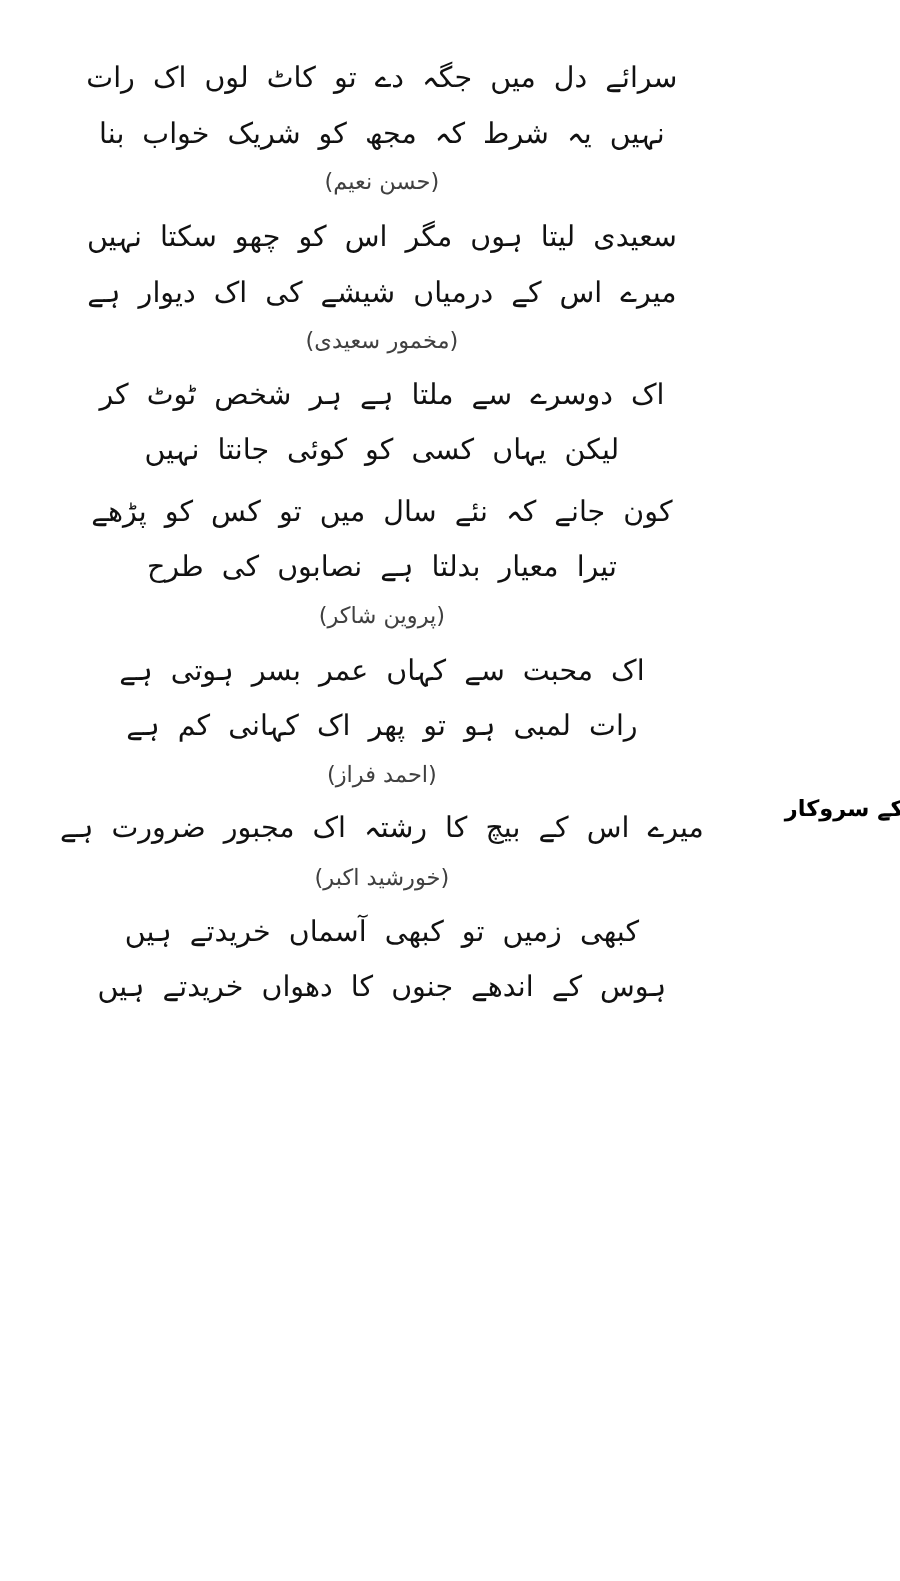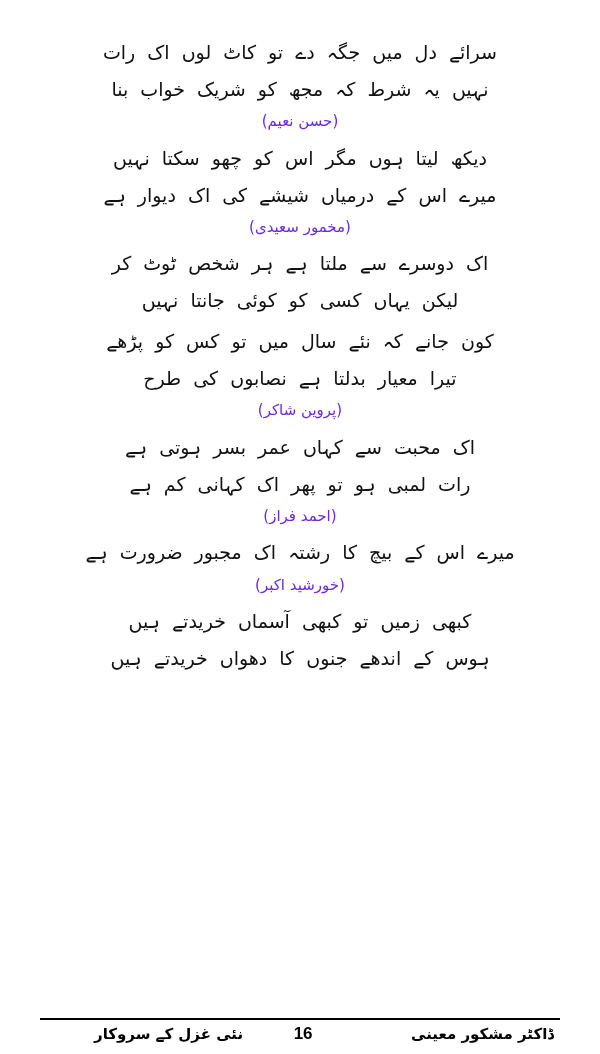--- a/index.html
+++ b/index.html
@@ -17,21 +17,21 @@
   }
   .page {
     position: absolute;
     left: 0;
     top: 0;
     width: 600px;
     height: 1054px;
     box-sizing: border-box;
     padding: 34px 40px 0 40px;
     display: flex;
-    flex-direction: column;
+    flex-direction: row;
   }
   .poem-body {
     flex: 1 1 auto;
     direction: rtl;
     text-align: center;
   }
   .stanza {
     margin: 0 0 4px 0;
   }
   .verse {
@@ -44,21 +44,21 @@
     text-align: center;
     white-space: nowrap;
     color: #111;
   }
   .attrib {
     font-family: "DejaVu Sans", sans-serif;
     font-size: 15px;
     line-height: 1.9;
     direction: rtl;
     text-align: center;
-    color: #6d28d9;
+    color: #404040;
     margin-top: -1px;
     margin-bottom: 2px;
   }
   .footer-rule {
     border: none;
     border-top: 2px solid #000;
     margin: 6px 0 4px 0;
     width: 100%;
   }
   .footer {
@@ -89,21 +89,21 @@
 
   <div class="poem-body">
 
     <div class="stanza">
       <div class="verse">سرائے دل میں جگہ دے تو کاٹ لوں اک رات</div>
       <div class="verse">نہیں یہ شرط کہ مجھ کو شریک خواب بنا</div>
       <div class="attrib">(حسن نعیم)</div>
     </div>
 
     <div class="stanza">
-      <div class="verse">دیکھ لیتا ہوں مگر اس کو چھو سکتا نہیں</div>
+      <div class="verse">سعیدی لیتا ہوں مگر اس کو چھو سکتا نہیں</div>
       <div class="verse">میرے اس کے درمیاں شیشے کی اک دیوار ہے</div>
       <div class="attrib">(مخمور سعیدی)</div>
     </div>
 
     <div class="stanza">
       <div class="verse">اک دوسرے سے ملتا ہے ہر شخص ٹوٹ کر</div>
       <div class="verse">لیکن یہاں کسی کو کوئی جانتا نہیں</div>
     </div>
 
     <div class="stanza">

